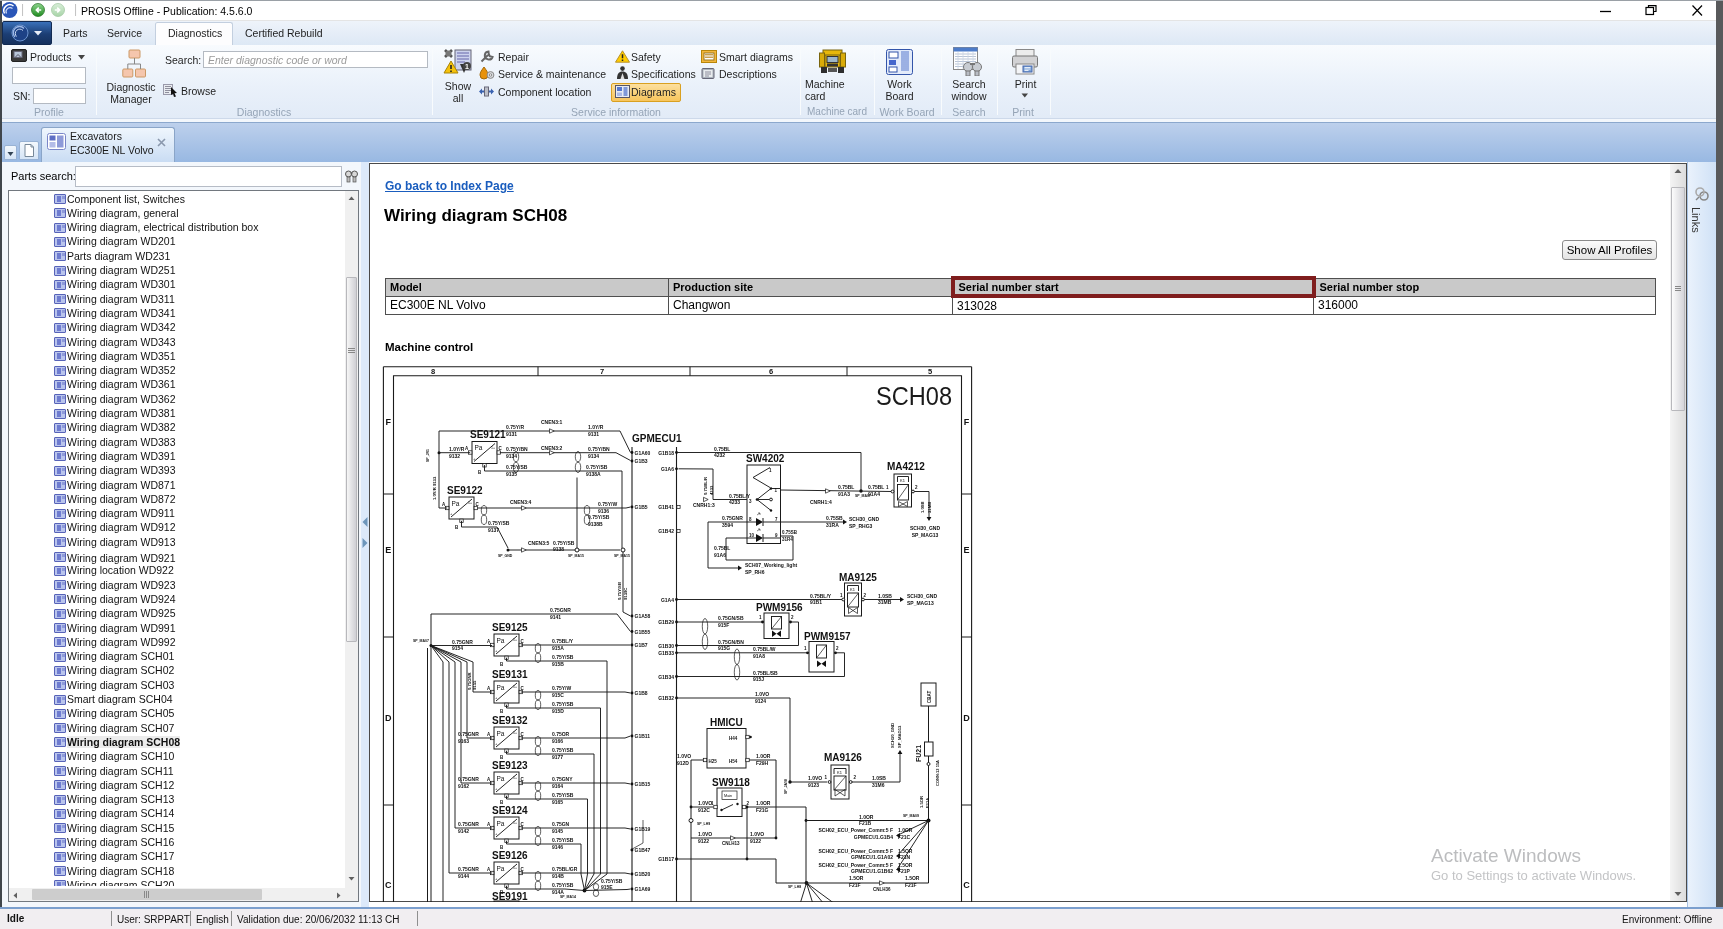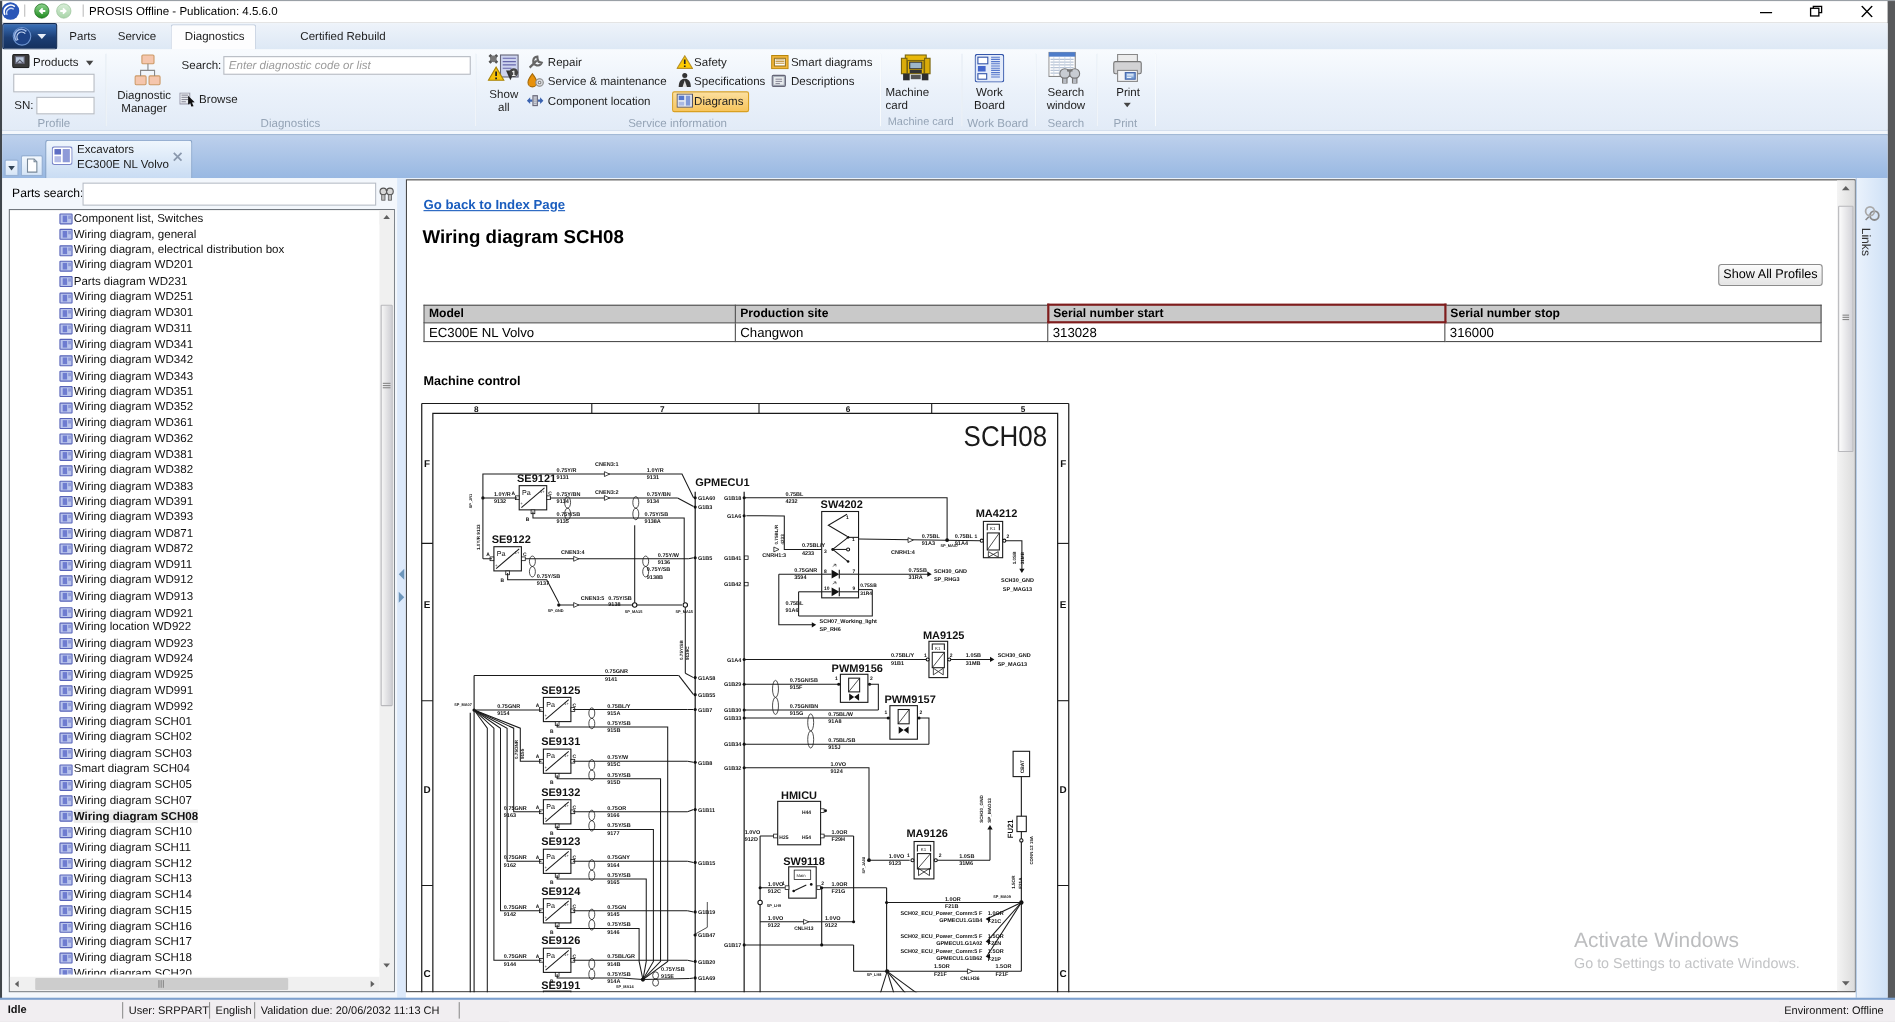--- a/index.html
+++ b/index.html
@@ -55,21 +55,21 @@
     <circle cx="17" cy="11" r="8" fill="#1d4286" stroke="#6b93cf" stroke-width="1"></circle>
     <path d="M12 15 A6 6 0 0 1 21 6.5" stroke="#9db9e6" stroke-width="1.4" fill="none"></path>
     <path d="M13.5 14.5 A4.2 4.2 0 0 1 20 8.5" stroke="#c7d8f2" stroke-width="1" fill="none"></path>
     <path d="M31 9 L39 9 L35 13.5 Z" fill="#e8eef8"></path>
   </svg>
 </div>
 <div class="abs" style="left:155px;top:22px;width:78px;height:23px;background:#fdfdfe;border:1px solid #c3cfdf;border-bottom:none;border-radius:2.5px 2.5px 0 0"></div>
 <div class="abs f10" style="left:63px;top:27px;width:24px;">Parts</div>
 <div class="abs f10" style="left:107px;top:27px;">Service</div>
 <div class="abs f10" style="left:168px;top:27px;">Diagnostics</div>
-<div class="abs f10" style="left:245px;top:27px;margin-left:28px;">Certified Rebuild</div>
+<div class="abs f10" style="left:245px;top:27px;">Certified Rebuild</div>
 
 <div class="abs" style="left:2px;top:45px;width:1714px;height:74px;background:linear-gradient(#f8fbfe,#eaf1fa 55%,#e2ebf7);border-bottom:1px solid #cdd9ea"></div>
 <div class="abs" style="left:2px;top:119px;width:1714px;height:3px;background:#f3f7fc"></div>
 
 <div class="abs" style="left:96px;top:49px;width:1px;height:66px;background:#c9d6e6;border-right:1px solid #f8fbfd"></div>
 <div class="abs" style="left:432px;top:49px;width:1px;height:66px;background:#c9d6e6;border-right:1px solid #f8fbfd"></div>
 <div class="abs" style="left:800px;top:49px;width:1px;height:66px;background:#c9d6e6;border-right:1px solid #f8fbfd"></div>
 <div class="abs" style="left:874px;top:49px;width:1px;height:66px;background:#c9d6e6;border-right:1px solid #f8fbfd"></div>
 <div class="abs" style="left:941px;top:49px;width:1px;height:66px;background:#c9d6e6;border-right:1px solid #f8fbfd"></div>
 <div class="abs" style="left:997px;top:49px;width:1px;height:66px;background:#c9d6e6;border-right:1px solid #f8fbfd"></div>
@@ -98,21 +98,21 @@
 
 <svg class="abs" style="left:122px;top:49px" width="25" height="32" viewBox="0 0 25 32">
   <rect x="7" y="1" width="11" height="8" rx="1" fill="#f5c6ad" stroke="#c96"></rect>
   <rect x="0.8" y="20" width="10" height="8" rx="1" fill="#f5c6ad" stroke="#c96"></rect>
   <rect x="13.5" y="20" width="10" height="8" rx="1" fill="#f5c6ad" stroke="#c96"></rect>
   <path d="M12.5 9 V15 M5.8 20 V15 H18.5 V20" stroke="#888" fill="none"></path>
 </svg>
 <div class="abs f10" style="left:104px;top:81px;width:54px;text-align:center">Diagnostic<br>Manager</div>
 <div class="abs f10" style="left:165px;top:54px">Search:</div>
 <div class="abs" style="left:203px;top:51px;width:225px;height:17px;background:#fff;border:1px solid #b4bac2"></div>
-<div class="abs" style="left:208px;top:54px;font-size:10.5px;font-style:italic;color:#9b9b9b">Enter diagnostic code or list</div>
+<div class="abs" style="left:208px;top:54px;font-size:10.5px;font-style:italic;color:#9b9b9b">Enter diagnostic code or word</div>
 <svg class="abs" style="left:163px;top:84px" width="16" height="13" viewBox="0 0 16 13">
   <rect x="0.5" y="0.5" width="9" height="10" fill="#e8ebf0" stroke="#99a"></rect>
   <path d="M2 2.5 H8 M2 4.5 H8 M2 6.5 H8 M2 8.5 H6" stroke="#778" stroke-width="0.8"></path>
   <path d="M8 3 L14 9 L11.5 9.2 L13 12.5 L11 13 L10 9.8 L8 11 Z" fill="#111"></path>
 </svg>
 <div class="abs f10" style="left:181px;top:85px">Browse</div>
 
 <svg class="abs" style="left:443px;top:48px" width="30" height="31" viewBox="0 0 30 31">
   <rect x="12" y="2" width="16" height="20" fill="#cdd3ee" stroke="#667"></rect>
   <path d="M14 5 H26 M14 8 H26 M14 11 H26 M14 14 H22" stroke="#66a" stroke-width="1"></path>
@@ -642,21 +642,21 @@
   <colgroup>
         <col style="width:283px">
         <col style="width:284px">
         <col style="width:361px">
         <col>
       </colgroup>
   <tbody>
   <tr>
     <td style="width:283px;background:#c9c9c9;font-weight:bold;border:1px solid #4f4f4f;padding:1px 4px;height:14px">Model</td>
     <td style="width:284px;background:#c9c9c9;font-weight:bold;border:1px solid #4f4f4f;padding:1px 4px">Production site</td>
-    <td style="width:361px;background:#c9c9c9;font-weight:bold;border:2px solid #7f1d1d;padding:1px 4px">Serial number start</td>
+    <td style="width:361px;background:#c9c9c9;font-weight:bold;border:4px solid #7f1d1d;padding:1px 4px">Serial number start</td>
     <td style="background:#c9c9c9;font-weight:bold;border:1px solid #4f4f4f;padding:1px 4px">Serial number stop</td>
   </tr>
   <tr style="font-size:12px">
     <td style="border:1px solid #4f4f4f;padding:1px 4px;height:14px">EC300E NL Volvo</td>
     <td style="border:1px solid #4f4f4f;padding:1px 4px">Changwon</td>
     <td style="border:1px solid #4f4f4f;padding:1px 4px">313028</td>
     <td style="border:1px solid #4f4f4f;padding:1px 4px">316000</td>
   </tr>
 </tbody>
     </table>

